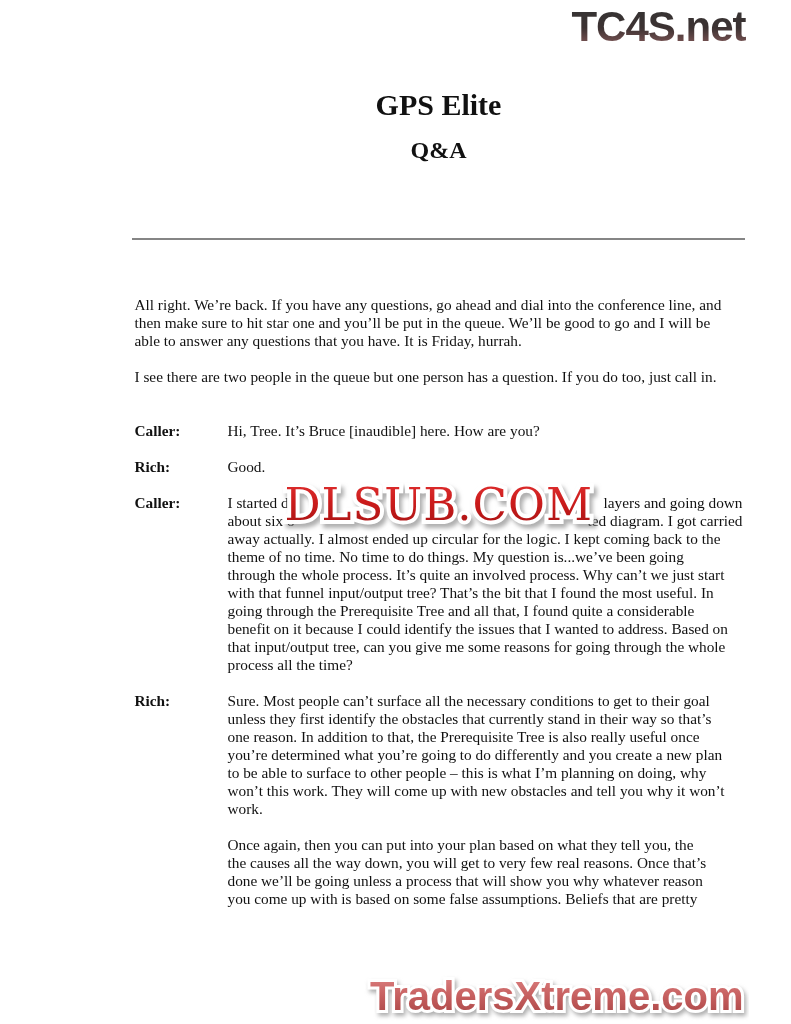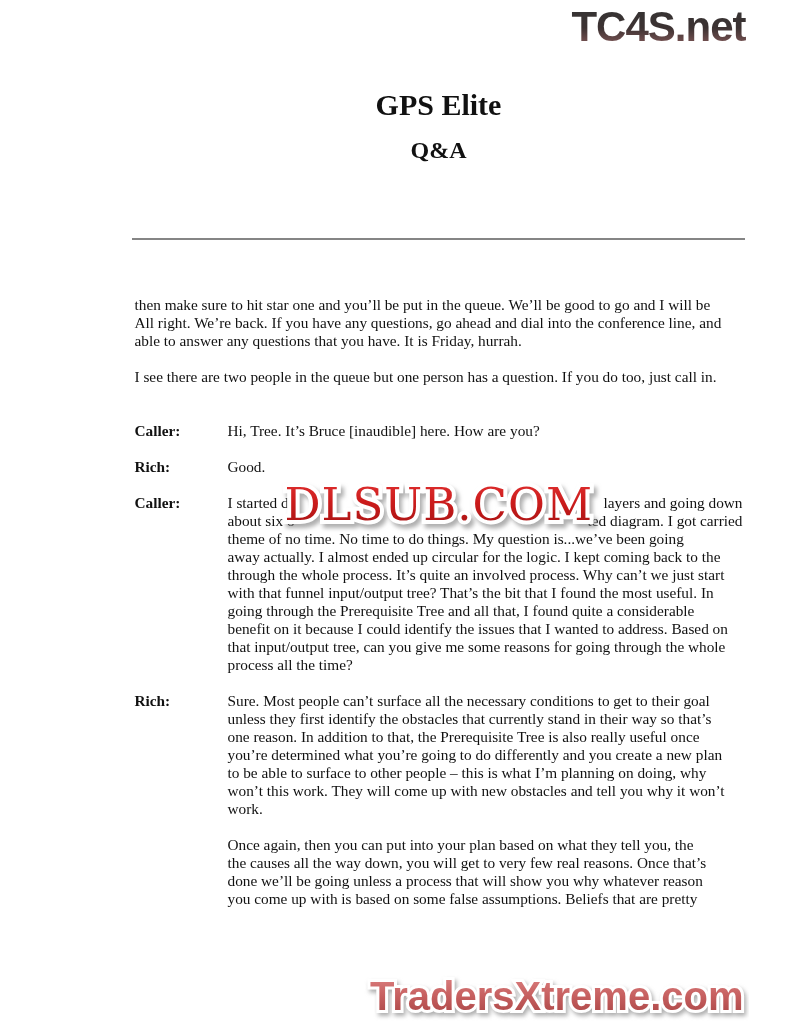--- a/index.html
+++ b/index.html
@@ -140,23 +140,23 @@
 
   <hr class="rule">
 
   <div class="content">
 
     <div>
 
         <div class="para">
           <div>
 
+              <div class="line"><span>All right. We’re back. If you have any questions, go ahead and dial into the conference line, and</span></div>
+
               <div class="line"><span>then make sure to hit star one and you’ll be put in the queue. We’ll be good to go and I will be</span></div>
-
-              <div class="line"><span>All right. We’re back. If you have any questions, go ahead and dial into the conference line, and</span></div>
 
               <div class="line"><span>able to answer any questions that you have. It is Friday, hurrah.</span></div>
             </div>
         </div>
 
         <div class="para">
           <div>
 
               <div class="line"><span>I see there are two people in the queue but one person has a question. If you do too, just call in.</span></div>
             </div>
@@ -187,23 +187,23 @@
 
         <div class="dlg">
           <div class="spk">Caller:</div>
           <div class="dtext">
             <div>
 
                 <div class="line"><span class="l">I started do</span><span class="r">layers and going down</span></div>
 
                 <div class="line"><span class="l">about six o</span><span class="r">ted diagram. I got carried</span></div>
 
+                <div class="line"><span class="l">away actually. I almost ended up circular for the logic. I kept coming back to the</span><span class="r"></span></div>
+
                 <div class="line"><span class="l">theme of no time. No time to do things. My question is...we’ve been going</span><span class="r"></span></div>
-
-                <div class="line"><span class="l">away actually. I almost ended up circular for the logic. I kept coming back to the</span><span class="r"></span></div>
 
                 <div class="line"><span class="l">through the whole process. It’s quite an involved process. Why can’t we just start</span><span class="r"></span></div>
 
                 <div class="line"><span class="l">with that funnel input/output tree? That’s the bit that I found the most useful. In</span><span class="r"></span></div>
 
                 <div class="line"><span class="l">going through the Prerequisite Tree and all that, I found quite a considerable</span><span class="r"></span></div>
 
                 <div class="line"><span class="l">benefit on it because I could identify the issues that I wanted to address. Based on</span><span class="r"></span></div>
 
                 <div class="line"><span class="l">that input/output tree, can you give me some reasons for going through the whole</span><span class="r"></span></div>

